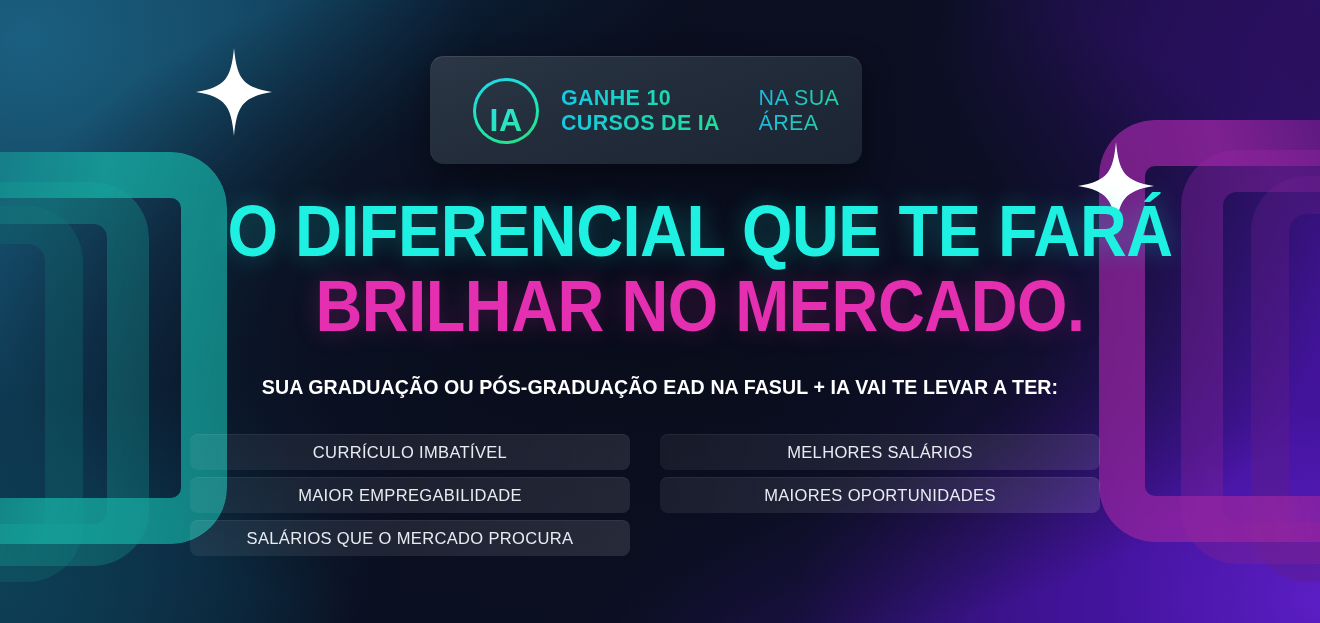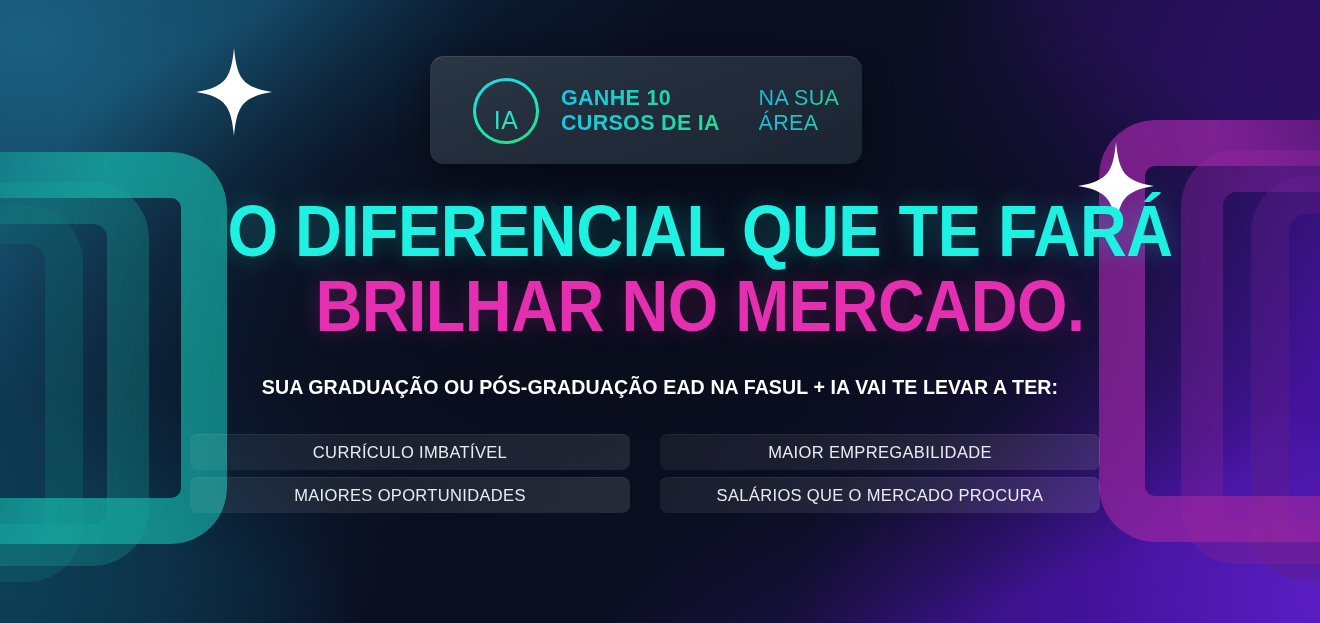--- a/index.html
+++ b/index.html
@@ -131,22 +131,22 @@
   .ia-ring::after {
     content: "";
     position: absolute;
     inset: 3px;
     border-radius: 50%;
     background: linear-gradient(160deg, #293543 0%, #222c3a 100%);
   }
   .ia-ring span {
     position: relative;
     z-index: 2;
-    font-size: 25px;
-    font-weight: normal;
+    font-size: 32px;
+    font-weight: bold;
     letter-spacing: 0.5px;
     background: linear-gradient(160deg, #29e2e8 0%, #2ae59a 100%);
     -webkit-background-clip: text;
             background-clip: text;
     color: transparent;
     margin-top: 20px;
   }
   .badge-text { display: flex; flex-direction: row; gap: 2px; line-height: 1.12; }
   .badge-line1 {
     font-size: 21.5px;
@@ -266,19 +266,20 @@
 
     <div class="headline">
       <span class="hl hl-1">O DIFERENCIAL QUE TE FARÁ</span>
       <span class="hl hl-2">BRILHAR NO MERCADO.</span>
     </div>
 
     <div class="subtitle">SUA GRADUAÇÃO OU PÓS-GRADUAÇÃO EAD NA FASUL + IA VAI TE LEVAR A TER:</div>
 
     <div class="pill-grid">
       <div class="pill pill-col-left">CURRÍCULO IMBATÍVEL</div>
+      <div class="pill pill-col-left">MELHORES SALÁRIOS</div>
       <div class="pill pill-col-left">MAIOR EMPREGABILIDADE</div>
       <div class="pill pill-col-right">MAIORES OPORTUNIDADES</div>
       <div class="pill pill-col-right">SALÁRIOS QUE O MERCADO PROCURA</div>
     </div>
 
   </div>
 </div>
 
 </body></html>

